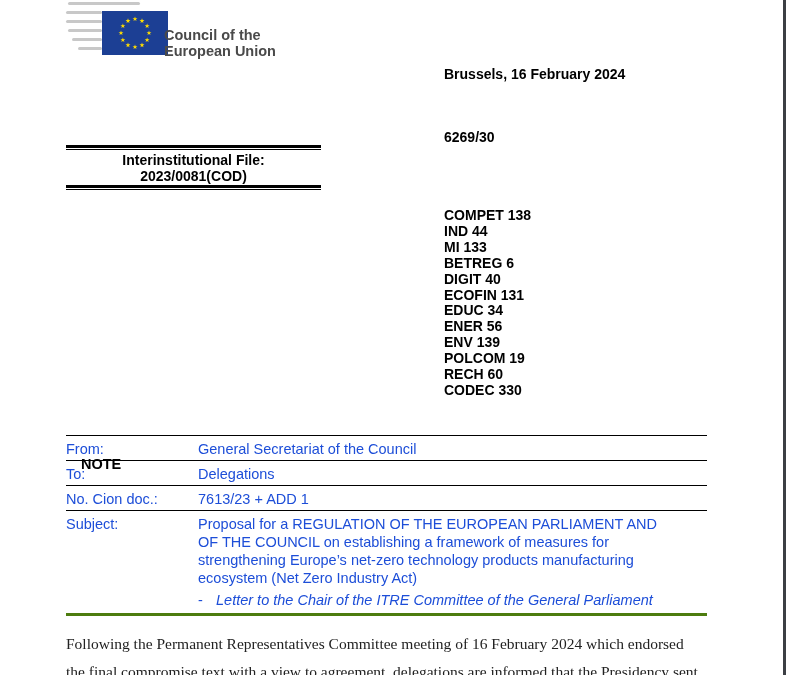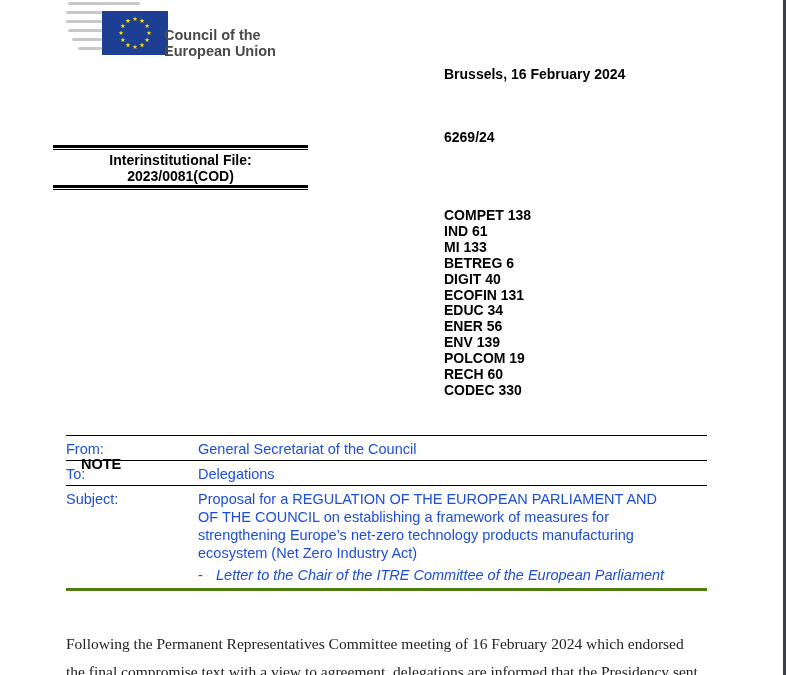--- a/index.html
+++ b/index.html
@@ -17,21 +17,21 @@
     .org-name { position: absolute; left: 98px; top: 25px; font-weight: bold; font-size: 14.5px; line-height: 16px; color: #4a4a4a; }
 
     
     .hdr-right { position: absolute; left: 444px; font-weight: bold; font-size: 14px; line-height: 16px; }
     .place-date { top: 66px; }
     .doc-number { top: 129px; }
     .codes { top: 208px; line-height: 15.9px; }
     .codes div { white-space: nowrap; }
 
     
-    .iif { position: absolute; left: 53px; top: 145px; width: 255px; height: 52px; }
+    .iif { position: absolute; left: 66px; top: 145px; width: 255px; height: 52px; }
     .iif .rule { position: absolute; left: 0; width: 255px; border-top: 3px solid #000; border-bottom: 1px solid #000; height: 1px; }
     .iif .rule.top { top: 0; }
     .iif .rule.bottom { top: 40px; }
     .iif .txt { position: absolute; left: 0; top: 7px; width: 255px; text-align: center; font-weight: bold; font-size: 14px; line-height: 16px; }
 
     
     .note-title { position: absolute; left: 81px; top: 416px; font-weight: bold; font-size: 14.5px; margin-top: 40px; }
     .note-table { position: absolute; left: 66px; top: 435px; width: 641px; border-collapse: collapse; font-size: 14.5px; color: #1d4ed8; }
     .note-table td { vertical-align: top; padding: 4px 0 2px 0; line-height: 18px; }
     .note-table tr.bordered td { border-top: 1px solid #000; }
@@ -78,34 +78,34 @@
   </div>
   <div class="org-name">
     <div>Council of the</div>
     <div>European Union</div>
   </div>
 </div>
 
 <div class="hdr-right place-date">
   <div>Brussels, 16 February 2024</div>
 </div>
-<div class="hdr-right doc-number">6269/24</div>
+<div class="hdr-right doc-number">6269/30</div>
 
 <div class="iif">
   <div class="rule top"></div>
   <div class="txt">
     <div>Interinstitutional File:</div>
     <div>2023/0081(COD)</div>
   </div>
   <div class="rule bottom"></div>
 </div>
 
 <div class="hdr-right codes">
   <div>COMPET 138</div>
-  <div>IND 61</div>
+  <div>IND 44</div>
   <div>MI 133</div>
   <div>BETREG 6</div>
   <div>DIGIT 40</div>
   <div>ECOFIN 131</div>
   <div>EDUC 34</div>
   <div>ENER 56</div>
   <div>ENV 139</div>
   <div>POLCOM 19</div>
   <div>RECH 60</div>
   <div>CODEC 330</div>
@@ -115,29 +115,33 @@
 <table class="note-table">
   <tbody>
       <tr class="bordered">
     <td class="lbl">From:</td>
     <td>General Secretariat of the Council</td>
   </tr>
   <tr class="bordered">
     <td class="lbl">To:</td>
     <td>Delegations</td>
   </tr>
+  <tr class="bordered">
+    <td class="lbl">No. Cion doc.:</td>
+    <td>7613/23 + ADD 1</td>
+  </tr>
   <tr class="bordered last">
     <td class="lbl">Subject:</td>
     <td>
       <div class="subj-line">Proposal for a REGULATION OF THE EUROPEAN PARLIAMENT AND</div>
       <div class="subj-line">OF THE COUNCIL on establishing a framework of measures for</div>
       <div class="subj-line">strengthening Europe’s net-zero technology products manufacturing</div>
       <div class="subj-line">ecosystem (Net Zero Industry Act)</div>
       <div class="subj-sub">
-        <span class="dash">-</span><span>Letter to the Chair of the ITRE Committee of the European Parliament</span>
+        <span class="dash">-</span><span>Letter to the Chair of the ITRE Committee of the General Parliament</span>
       </div>
     </td>
   </tr>
 </tbody>
   </table>
 
 <div class="body-text">
   <div>Following the Permanent Representatives Committee meeting of 16 February 2024 which endorsed</div>
   <div>the final compromise text with a view to agreement, delegations are informed that the Presidency sent</div>
 </div>

